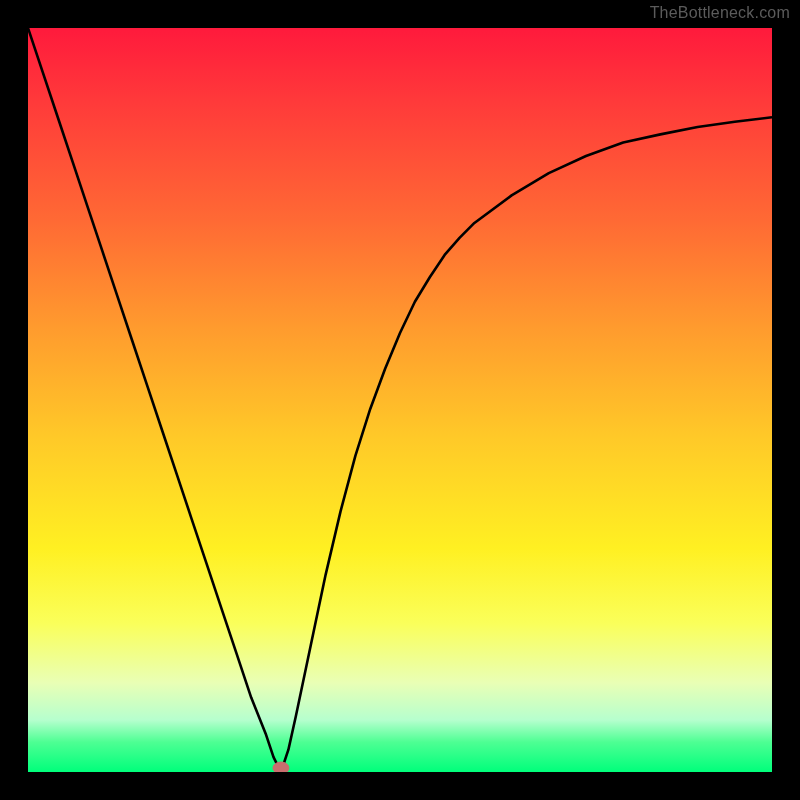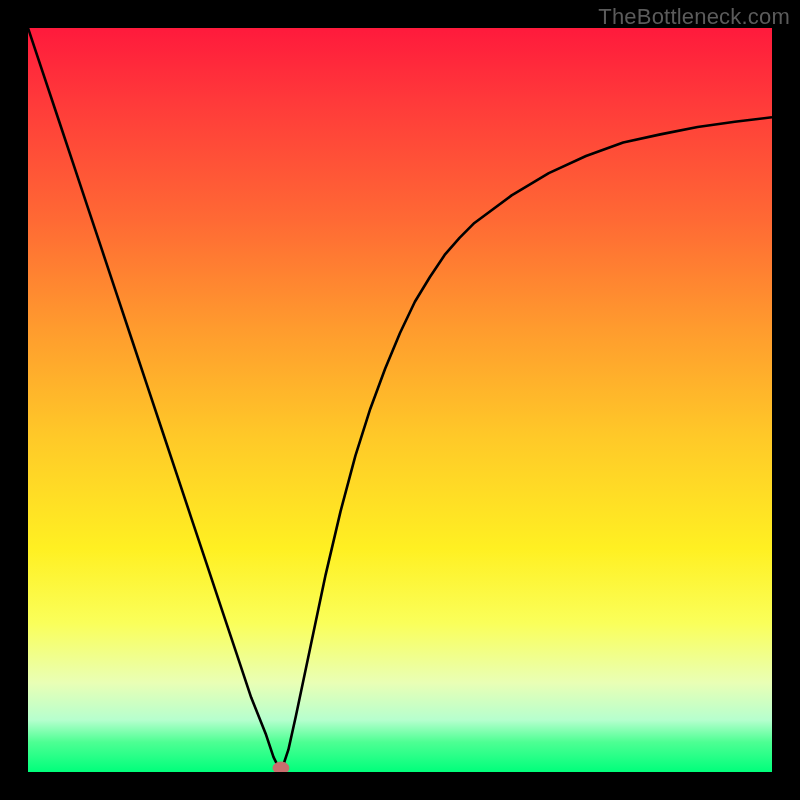--- a/index.html
+++ b/index.html
@@ -8,21 +8,21 @@
     position: relative;
     width: 800px;
     height: 800px;
     background: #000;
   }
   .watermark {
     position: absolute;
     top: 4px;
     right: 10px;
     font-family: Arial, Helvetica, sans-serif;
-    font-size: 22px;
+    font-size: 16px;
     font-weight: 500;
     color: #5b5b5b;
     letter-spacing: 0.2px;
     z-index: 5;
   }
   .plot-area {
     position: absolute;
     left: 28px;
     top: 28px;
     width: 744px;

